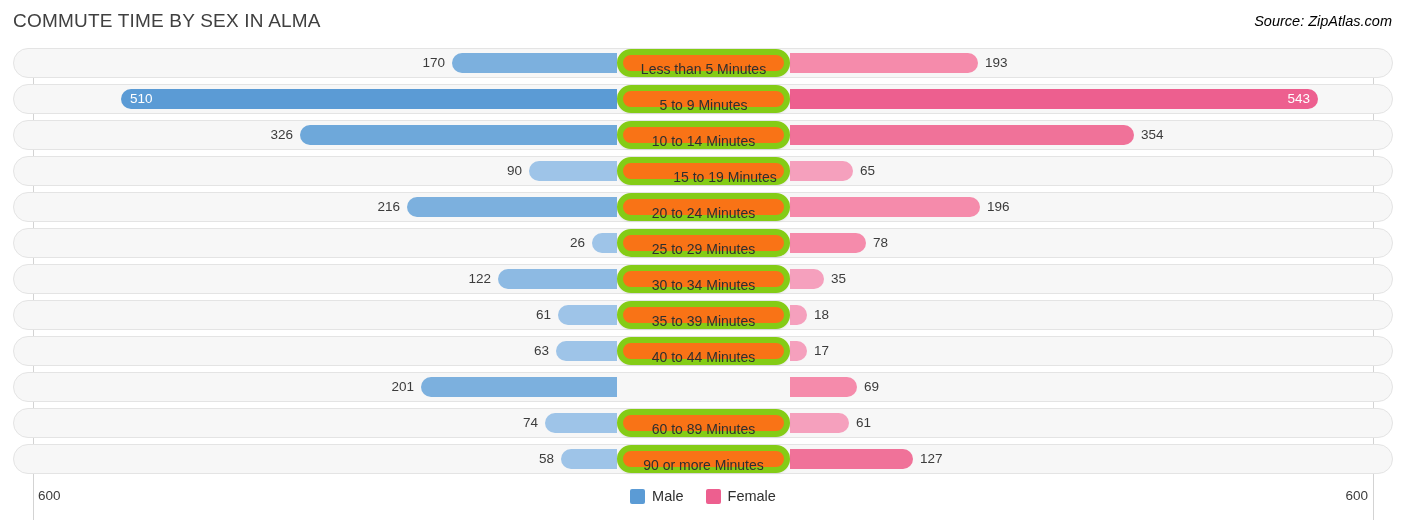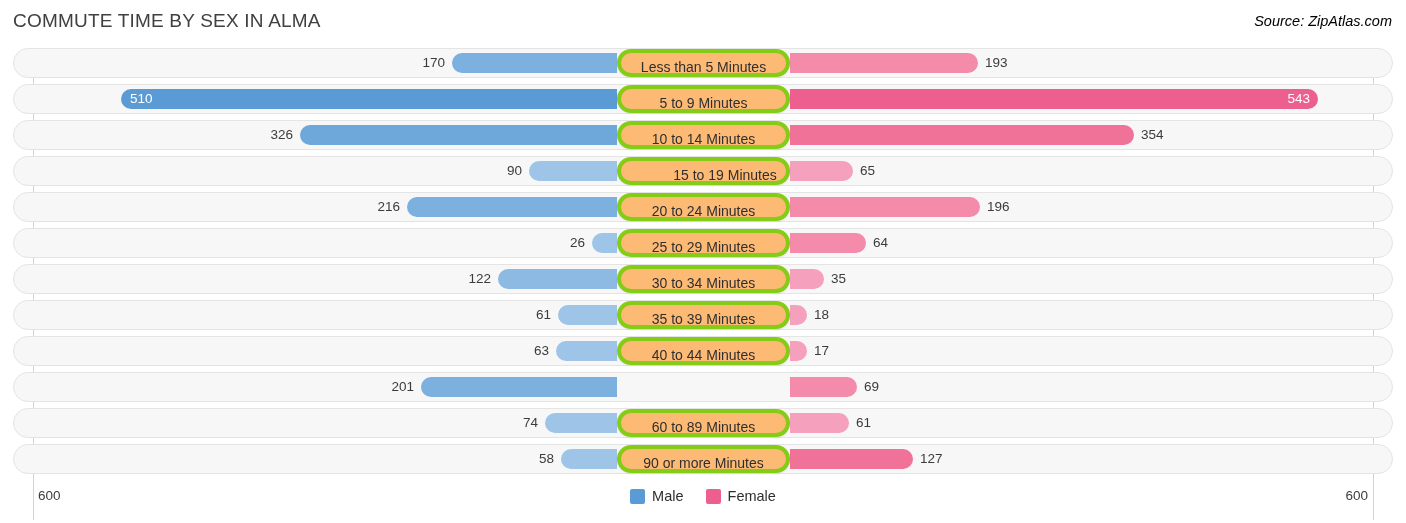--- a/index.html
+++ b/index.html
@@ -109,22 +109,22 @@
     color: #ffffff;
   }
 
   
   .cat-pill {
     position: absolute;
     top: 1px;
     height: 28px;
     line-height: 28px;
     box-sizing: border-box;
-    background: #fdba74;
-    border: 4px solid #84cc16;
+    background: #f97316;
+    border: 6px solid #84cc16;
     border-radius: 14px;
     font-size: 14px;
     color: #2f2f2f;
     text-align: center;
     white-space: nowrap;
     z-index: 5;
     box-shadow: 0 1px 2px rgba(0,0,0,.07);
   }
 
   
@@ -220,21 +220,21 @@
         <div class="bar female" style="left: 790px; width: 190px; background: rgb(245, 139, 171);"></div>
         <div class="val male-val" style="left: 30px; width: 370px;">216</div>
         <div class="val female-val" style="left: 987px;">196</div>
         <div class="cat-pill" style="left: 617px; width: 173px;">20 to 24 Minutes</div>
       </div>
       <div class="row">
         <div class="track"></div>
         <div class="bar male" style="left: 592px; width: 25px; background: rgb(158, 196, 232);"></div>
         <div class="bar female" style="left: 790px; width: 76px; background: rgb(245, 139, 171);"></div>
         <div class="val male-val" style="left: 30px; width: 555px;">26</div>
-        <div class="val female-val" style="left: 873px;">64</div>
+        <div class="val female-val" style="left: 873px;">78</div>
         <div class="cat-pill" style="left: 617px; width: 173px;">25 to 29 Minutes</div>
       </div>
       <div class="row">
         <div class="track"></div>
         <div class="bar male" style="left: 498px; width: 119px; background: rgb(141, 186, 227);"></div>
         <div class="bar female" style="left: 790px; width: 34px; background: rgb(245, 160, 189);"></div>
         <div class="val male-val" style="left: 30px; width: 461px; text-align: right;">122</div>
         <div class="val female-val" style="left: 831px;">35</div>
         <div class="cat-pill" style="left: 617px; width: 173px;">30 to 34 Minutes</div>
       </div>

